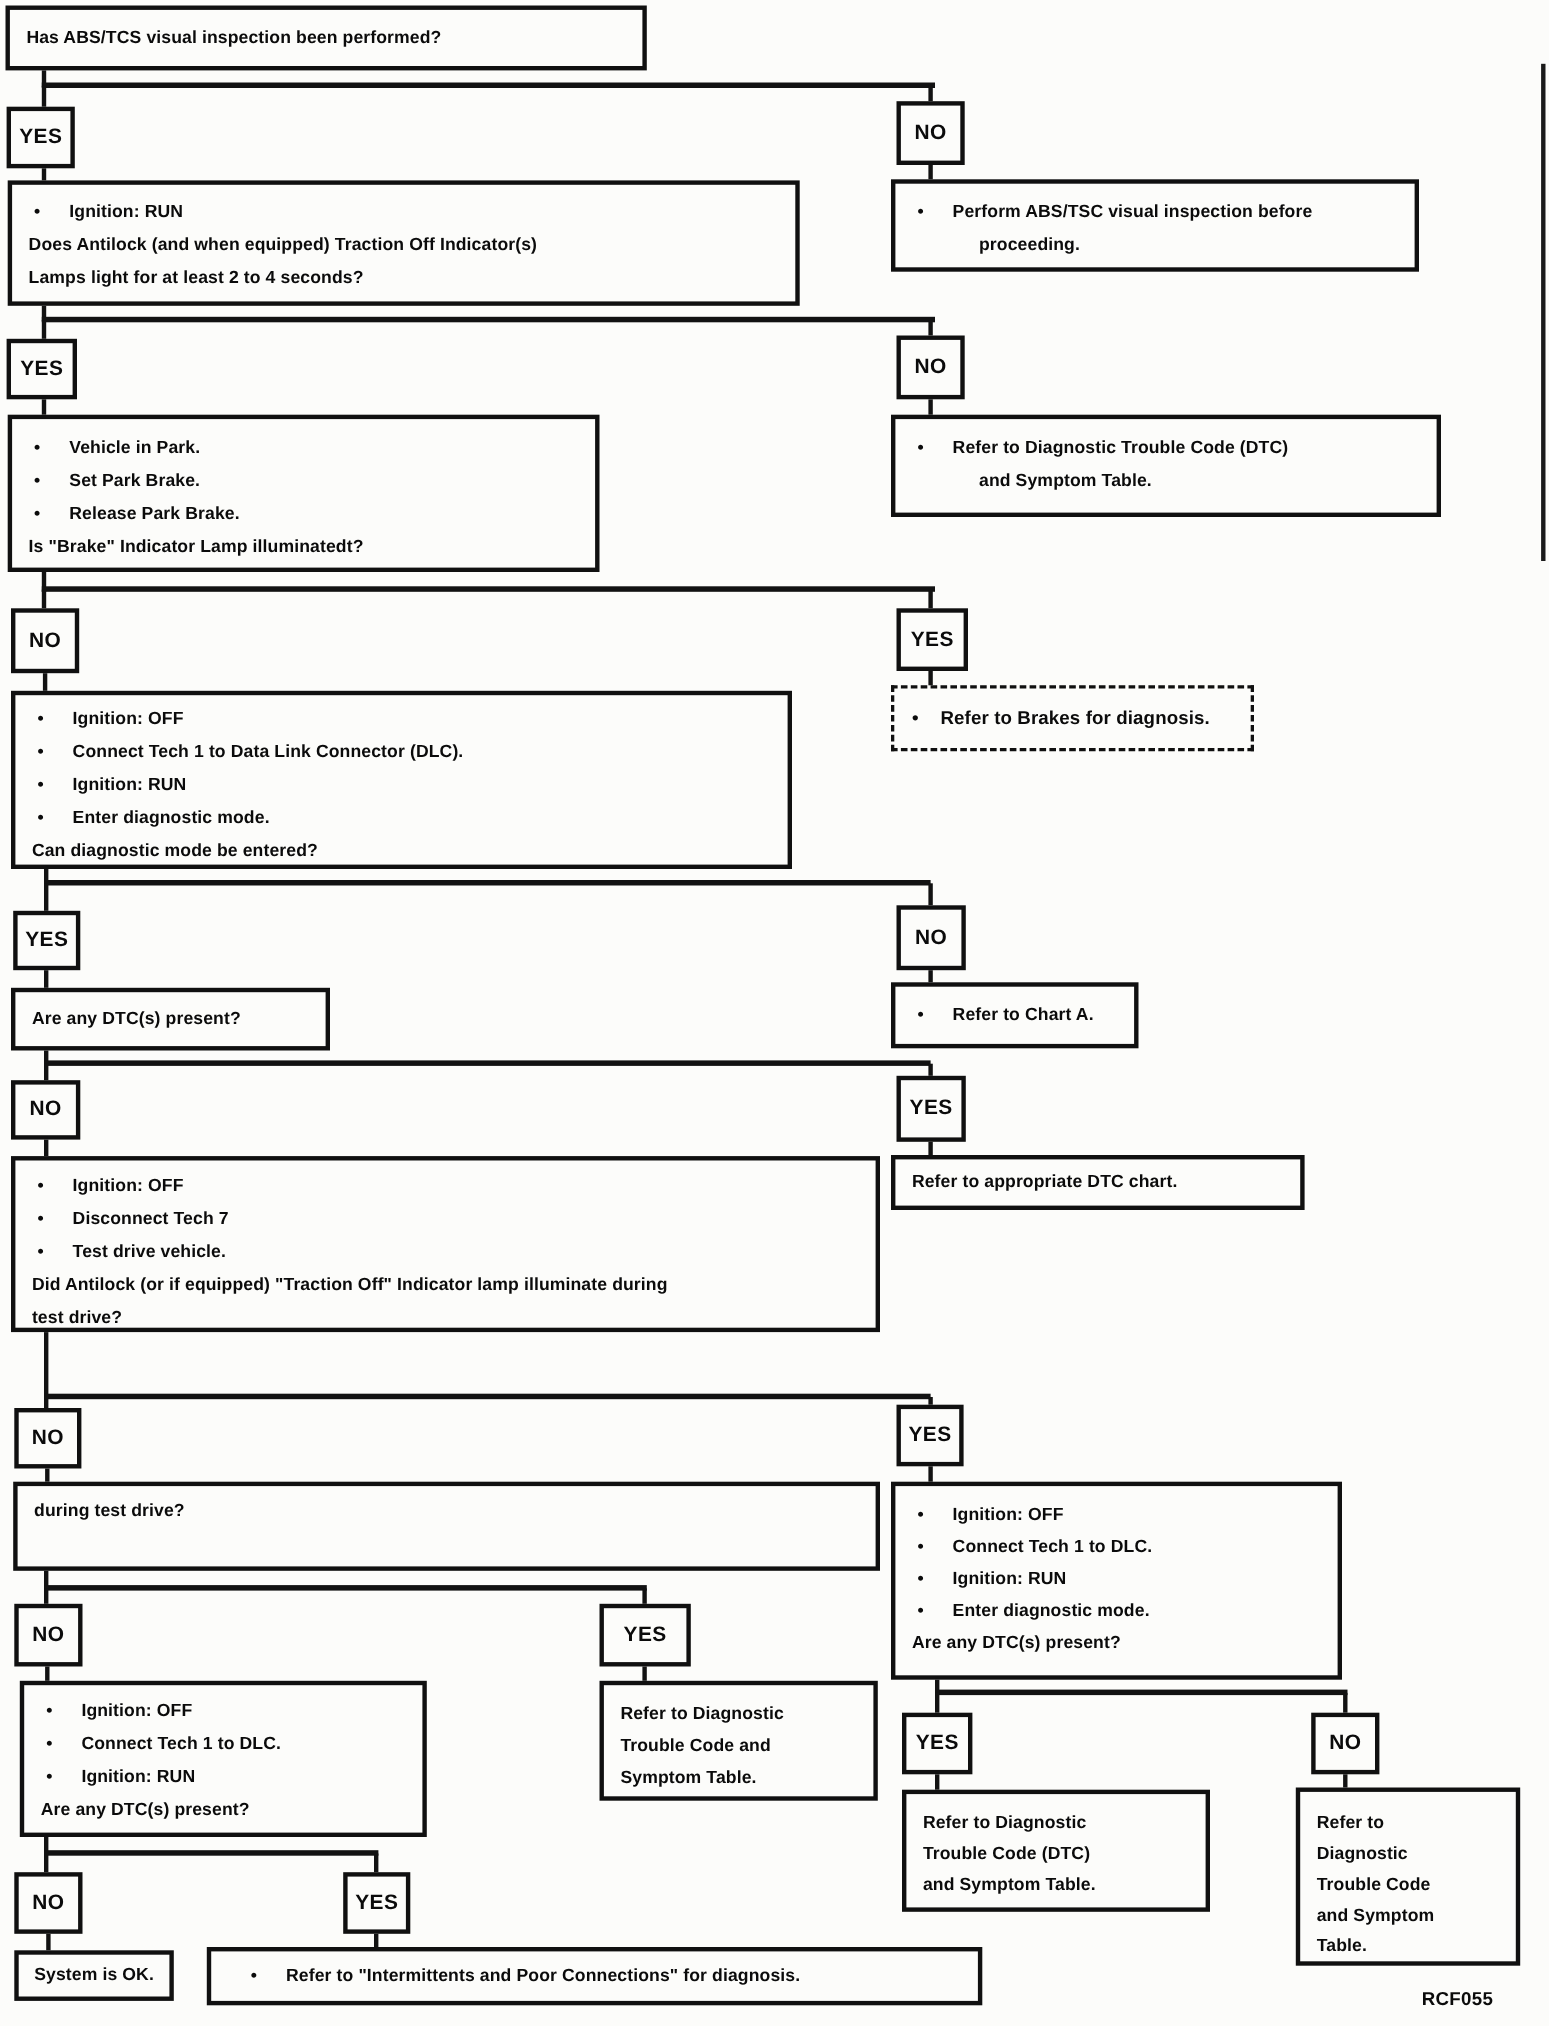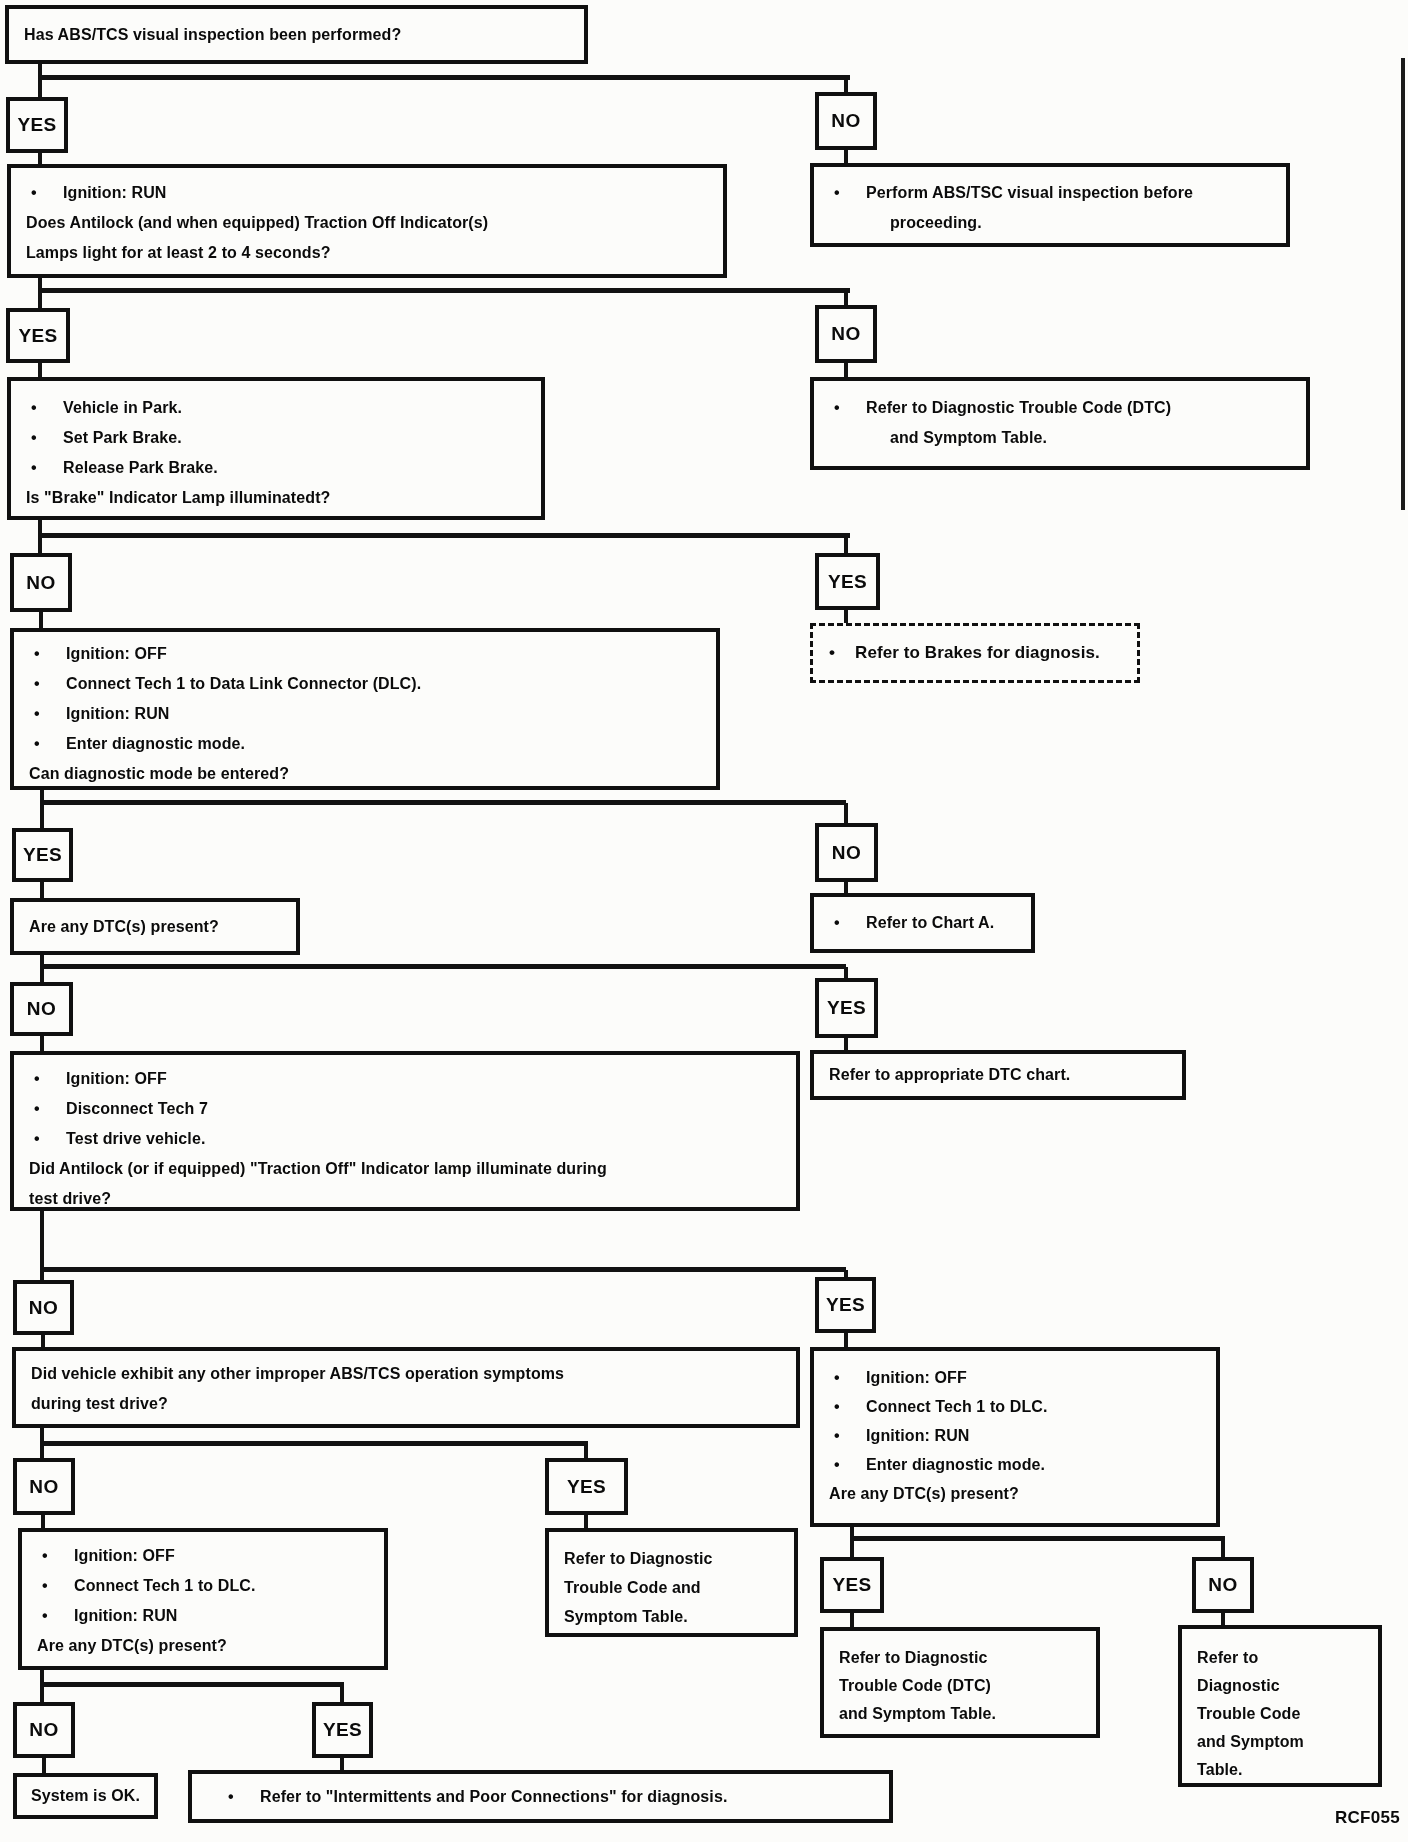--- a/index.html
+++ b/index.html
@@ -67,21 +67,21 @@
   #ref-h-no{left:1178px;top:1625px;width:204px;height:162px;padding-top:15px;line-height:28px;}
   #no-i{left:13px;top:1702px;width:62px;height:56px;}
   #yes-i{left:312px;top:1702px;width:61px;height:56px;}
   #ok{left:13px;top:1773px;width:145px;height:46px;}
   #ok .ln{padding-left:0;text-align:center;}
   #interm{left:188px;top:1770px;width:705px;height:53px;}
   #interm .ln{padding-left:68px;}
   #interm .ln .mk{left:36px;}
   #code{
     position:absolute;left:1250px;top:1808px;width:150px;
-    text-align:right;font-weight:700;font-size:17px;letter-spacing:.3px;
+    text-align:center;font-weight:700;font-size:17px;letter-spacing:.3px;
   }
   #scan-edge{left:1401px;top:58px;width:4px;height:452px;background:#1a1a1a;}
 </style>
 </head>
 <body>
 
 <div class="box center" id="q0">
   <div class="ln"><span>Has ABS/TCS visual inspection been performed?</span></div>
 </div>
 
@@ -176,21 +176,20 @@
 </div>
 
 <div class="lbl" id="no-f">
     <span>NO</span>
   </div>
 <div class="lbl" id="yes-h">
     <span>YES</span>
   </div>
 
 <div class="box" id="g">
-  <div class="ln"><span>Did vehicle exhibit any other improper ABS/TCS operation symptoms</span></div>
   <div class="ln"><span>during test drive?</span></div>
 </div>
 
 <div class="box" id="h">
   <div class="ln bullet"><span class="mk">•</span><span>Ignition: OFF</span></div>
   <div class="ln bullet"><span class="mk">•</span><span>Connect Tech 1 to DLC.</span></div>
   <div class="ln bullet"><span class="mk">•</span><span>Ignition: RUN</span></div>
   <div class="ln bullet"><span class="mk">•</span><span>Enter diagnostic mode.</span></div>
   <div class="ln"><span>Are any DTC(s) present?</span></div>
 </div>

